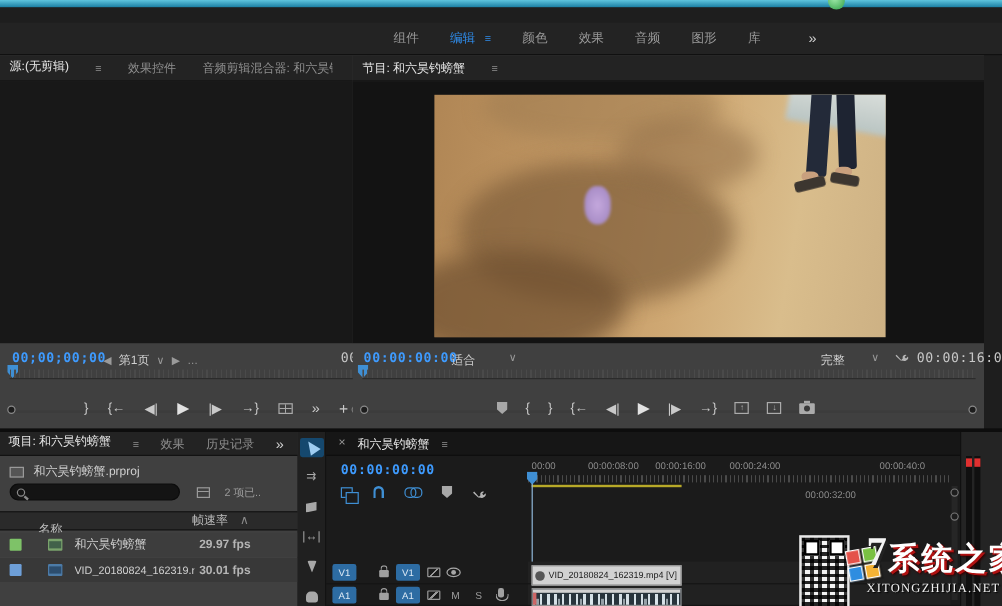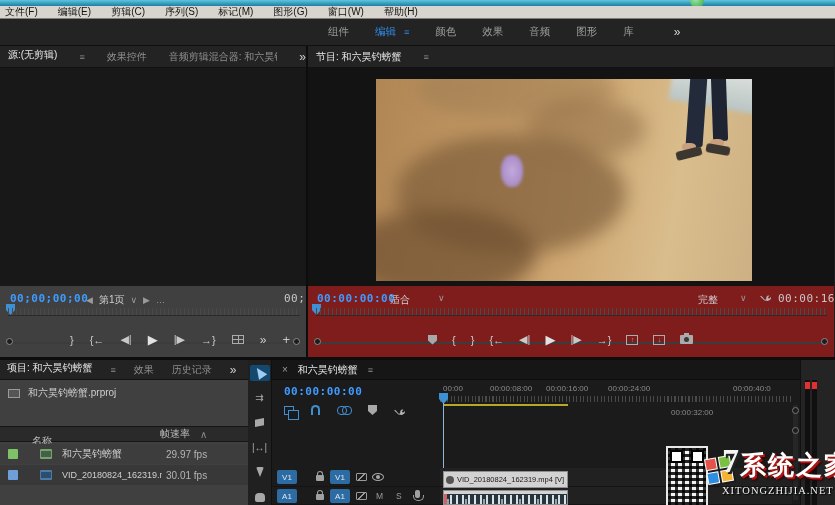--- a/index.html
+++ b/index.html
@@ -30,21 +30,21 @@
   
   .panel-hdr { height:22px; background:#232323; border-bottom:1px solid #121212;
     display:flex; align-items:center; padding-left:8px; gap:22px; font-size:10px; }
   .ptab { color:#8f8f8f; white-space:nowrap; }
   .ptab.active { color:#e8e8e8; }
   .ptab.active.ul { box-shadow:0 12px 0 -10px #e8e8e8; padding-bottom:3px; }
   .pmenu { color:#8f8f8f; font-size:9px; }
 
   #src-panel  { left:0;   top:46px; width:306px; height:314px; background:#404040; }
   #vdivider   { left:306px; top:46px; width:3px; height:314px; background:#0d0d0d; }
-  #prog-panel { left:308px; top:46px; width:526px; height:314px; background:#7f1d1d; }
+  #prog-panel { left:294px; top:46px; width:526px; height:314px; background:#404040; }
   #src-content  { left:0; top:22px; width:306px; height:218px; background:#181818; }
   #prog-content { left:0; top:22px; width:526px; height:218px; background:#131313; }
 
   
   #video { left:68px; top:11px; width:376px; height:202px; overflow:hidden;
     background:linear-gradient(100deg,#b08655 0%,#c49a66 35%,#cfa873 55%,#d9bd8c 78%,#cdb184 100%); }
   #video .blotch { position:absolute; border-radius:50%; filter:blur(9px); }
   #video .b1 { left:20px; top:55px; width:230px; height:120px; background:#7a5a38; opacity:.65; }
   #video .b2 { left:-30px; top:130px; width:190px; height:90px; background:#6e4f30; opacity:.7; }
   #video .b3 { left:150px; top:20px; width:120px; height:60px; background:#8a6844; opacity:.5; }
@@ -133,21 +133,21 @@
   #searchbox { width:142px; height:14px; background:#141414; border:1px solid #0c0c0c;
     border-radius:8px; display:flex; align-items:center; padding-left:5px; }
   #searchbox input { background:transparent; border:none; outline:none; width:115px;
     color:#ddd; font-size:9px; margin-left:4px; }
   #listhdr { left:0; top:66px; width:248px; height:16px; background:#2a2a2a;
     border-top:1px solid #151515; border-bottom:1px solid #151515;
     display:flex; align-items:center; color:#bdbdbd; }
   .prow { position:absolute; left:0; width:248px; height:20px; display:flex; align-items:center; }
   .prow .label { width:10px; height:10px; margin-left:8px; border-radius:1px; }
   .prow .nm { margin-left:10px; color:#d0d0d0; width:100px; white-space:nowrap; overflow:hidden; }
-  .prow .fps { position:absolute; left:166px; color:#b5b5b5; }
+  .prow .fps { position:absolute; left:166px; color:#b5b5b5;font-weight:bold; }
 
   
   #tools { left:248px; top:360px; width:24px; height:145px; background:#202020;
     border-right:1px solid #101010; display:flex; flex-direction:column;
     align-items:center; gap:9px; padding-top:5px; }
   .toolbox { width:20px; height:19px; display:flex; align-items:center; justify-content:center; }
   .toolbox.sel { background:#15486e; border-radius:2px; }
   .cursor-arrow { width:0; height:0; border-left:5px solid transparent; border-right:5px solid transparent;
     border-bottom:11px solid #9ecdf2; transform:rotate(-35deg); }
   .tool-glyph { color:#a8a8a8; font-size:10px; }
@@ -219,30 +219,20 @@
 </style>
 </head>
 <body>
 
 <div id="app">
 
   <div class="abs" id="titlebar">
     <div class="orb"></div>
   </div>
 
-  <div class="abs" id="menubar">
-    <span>文件(F)</span>
-    <span>编辑(E)</span>
-    <span>剪辑(C)</span>
-    <span>序列(S)</span>
-    <span>标记(M)</span>
-    <span>图形(G)</span>
-    <span>窗口(W)</span>
-    <span>帮助(H)</span>
-  </div>
 
   <div class="abs" id="wsbar">
     <span class="ws-tab">组件</span>
     <span class="ws-tab active">编辑</span>
     <span class="ws-menu">≡</span>
     <span class="ws-tab">颜色</span>
     <span class="ws-tab">效果</span>
     <span class="ws-tab">音频</span>
     <span class="ws-tab">图形</span>
     <span class="ws-tab">库</span>
@@ -359,20 +349,28 @@
       <span class="ptab active ul">项目: 和六昊钓螃蟹</span>
       <span class="pmenu">≡</span>
       <span class="ptab">效果</span>
       <span class="ptab">历史记录</span>
       <span class="ptab" style="font-size:12px;color:#cfcfcf;">»</span>
     </div>
     <div class="abs" id="proj-file">
       <span class="i-box"></span>
       <span>和六昊钓螃蟹.prproj</span>
     </div>
+    <div class="abs" id="searchrow">
+      <div id="searchbox">
+        <span class="i-search"></span>
+        <input style="">
+      </div>
+      <span class="i-list" style="margin-left:14px;"></span>
+      <span class="mini" style="margin-left:12px;">2 项已..</span>
+    </div>
     <div class="abs" id="listhdr">
       <span style="margin-left:32px;margin-top:14px;">名称</span>
       <span style="position:absolute; left:160px;">帧速率</span>
       <span style="position:absolute; left:200px; color:#8a8a8a;">∧</span>
     </div>
     <div class="prow" style="top:84px; background:#3d3d3d;">
       <span class="label" style="background:#7ec268;"></span>
       <span class="i-film" style="margin-left:22px;"></span>
       <span class="nm">和六昊钓螃蟹</span>
       <span class="fps">29.97 fps</span>

